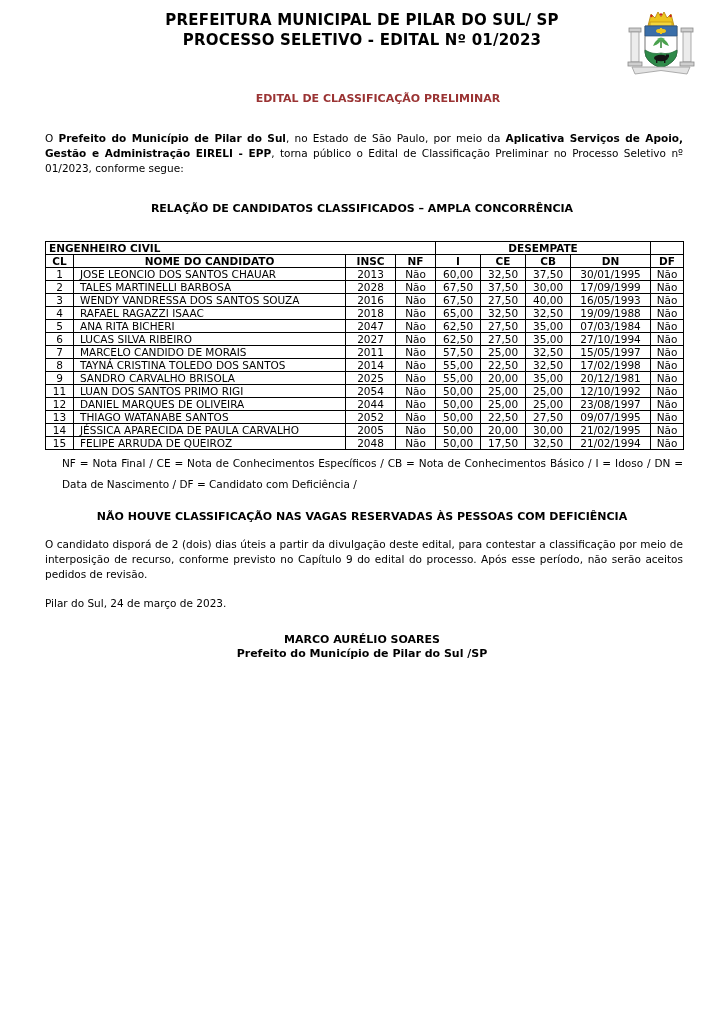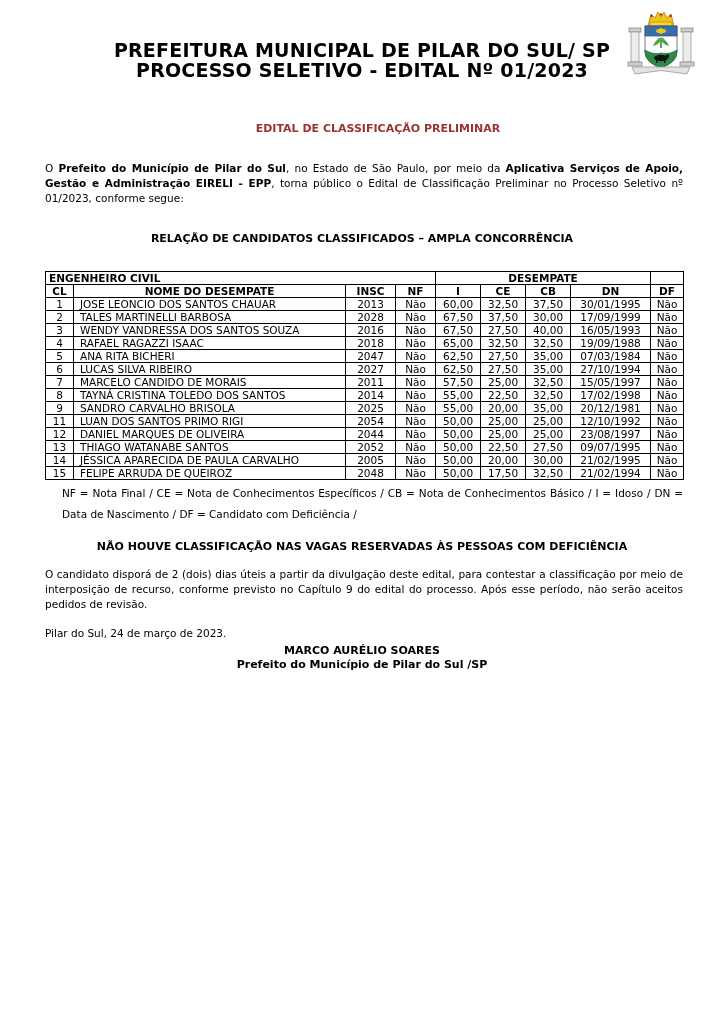--- a/index.html
+++ b/index.html
@@ -8,24 +8,24 @@
     background: #ffffff;
     font-family: "DejaVu Sans", "Liberation Sans", sans-serif;
     color: #000;
     overflow: hidden;
   }
   .page { position: relative; width: 724px; height: 1024px; background: #fff; }
 
   .crest { position: absolute; top: 8px; right: 26px; width: 74px; height: 78px; }
 
   .doc-title {
-    padding-top: 40px;
+    padding-top: 10px;
     text-align: center;
     font-weight: bold;
-    font-size: 19px;
+    font-size: 15px;
     line-height: 20px;
     letter-spacing: 0.2px;
   }
 
   .red-subtitle {
     margin-top: 42px;
     text-align: center;
     font-weight: bold;
     font-size: 11px;
     line-height: 14px;
@@ -81,21 +81,21 @@
     font-size: 11px;
     line-height: 14px;
   }
 
   .date-line {
     margin: 14px 41px 0 45px;
     font-size: 10.5px;
     line-height: 15px;
   }
 
-  .signature { margin-top: 3px; text-align: center; font-weight: bold; font-size: 11px; line-height: 14px; }
+  .signature { margin-top: 22px; text-align: center; font-weight: bold; font-size: 11px; line-height: 14px; }
 </style>
 </head>
 <body>
 
 <div class="page">
 
   <div class="crest">
     <svg viewBox="0 0 74 78" width="74" height="78">
 
       <rect x="5" y="20" width="12" height="4" fill="#cfcfcf" stroke="#8a8a8a" stroke-width="0.8"></rect>
@@ -154,21 +154,21 @@
         <col style="width:33px">
     </colgroup>
     <thead>
       <tr>
         <th colspan="4" class="job">ENGENHEIRO CIVIL</th>
         <th colspan="4">DESEMPATE</th>
         <th></th>
       </tr>
       <tr>
         <th>CL</th>
-        <th>NOME DO DESEMPATE</th>
+        <th>NOME DO CANDIDATO</th>
         <th>INSC</th>
         <th>NF</th>
         <th>I</th>
         <th>CE</th>
         <th>CB</th>
         <th>DN</th>
         <th>DF</th>
       </tr>
     </thead>
     <tbody>

